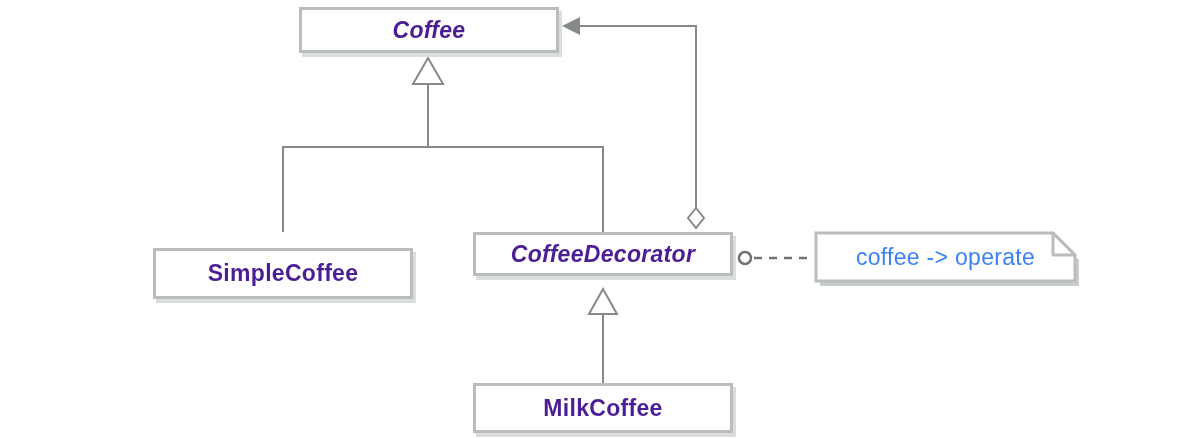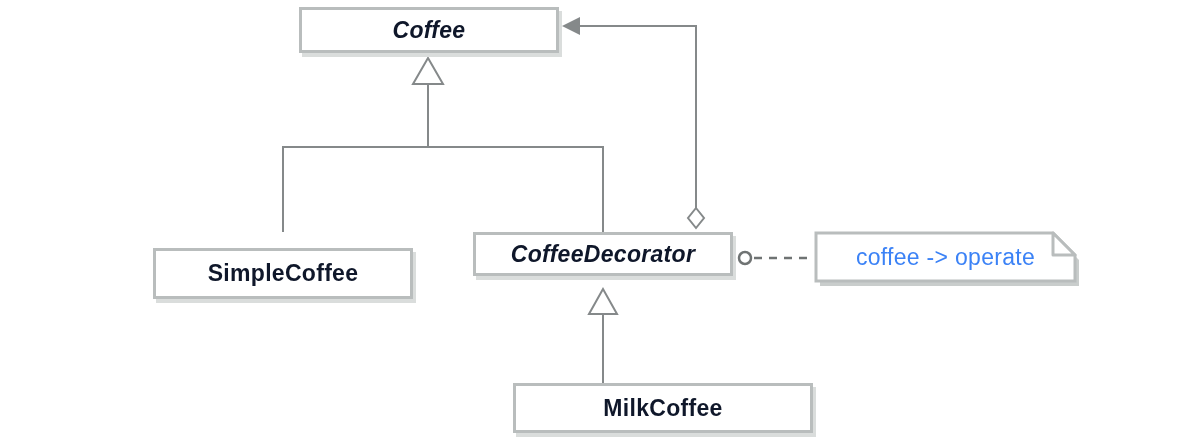--- a/index.html
+++ b/index.html
@@ -26,30 +26,30 @@
     position: absolute;
     box-sizing: border-box;
     background: #ffffff;
     border: 3px solid #b9bdbd;
     box-shadow: 3px 4px 0 #dadddc;
     display: flex;
     align-items: center;
     justify-content: center;
     font-size: 23px;
     font-weight: bold;
-    color: #0f172a;
+    color: #4c1d95;
     letter-spacing: 0.3px;
   }
   .uml-box.abstract {
     font-style: italic;
   }
   .box-coffee          { left: 299px; top: 7px;   width: 260px; height: 46px; }
   .box-simplecoffee    { left: 153px; top: 248px; width: 260px; height: 51px; }
   .box-coffeedecorator { left: 473px; top: 232px; width: 260px; height: 44px; }
-  .box-milkcoffee      { left: 473px; top: 383px; width: 300px; height: 50px; margin-left: 40px; }
+  .box-milkcoffee      { left: 473px; top: 383px; width: 260px; height: 50px; }
   .note-label {
     position: absolute;
     left: 816px;
     top: 233px;
     width: 259px;
     height: 48px;
     display: flex;
     align-items: center;
     justify-content: center;
     font-size: 23px;

